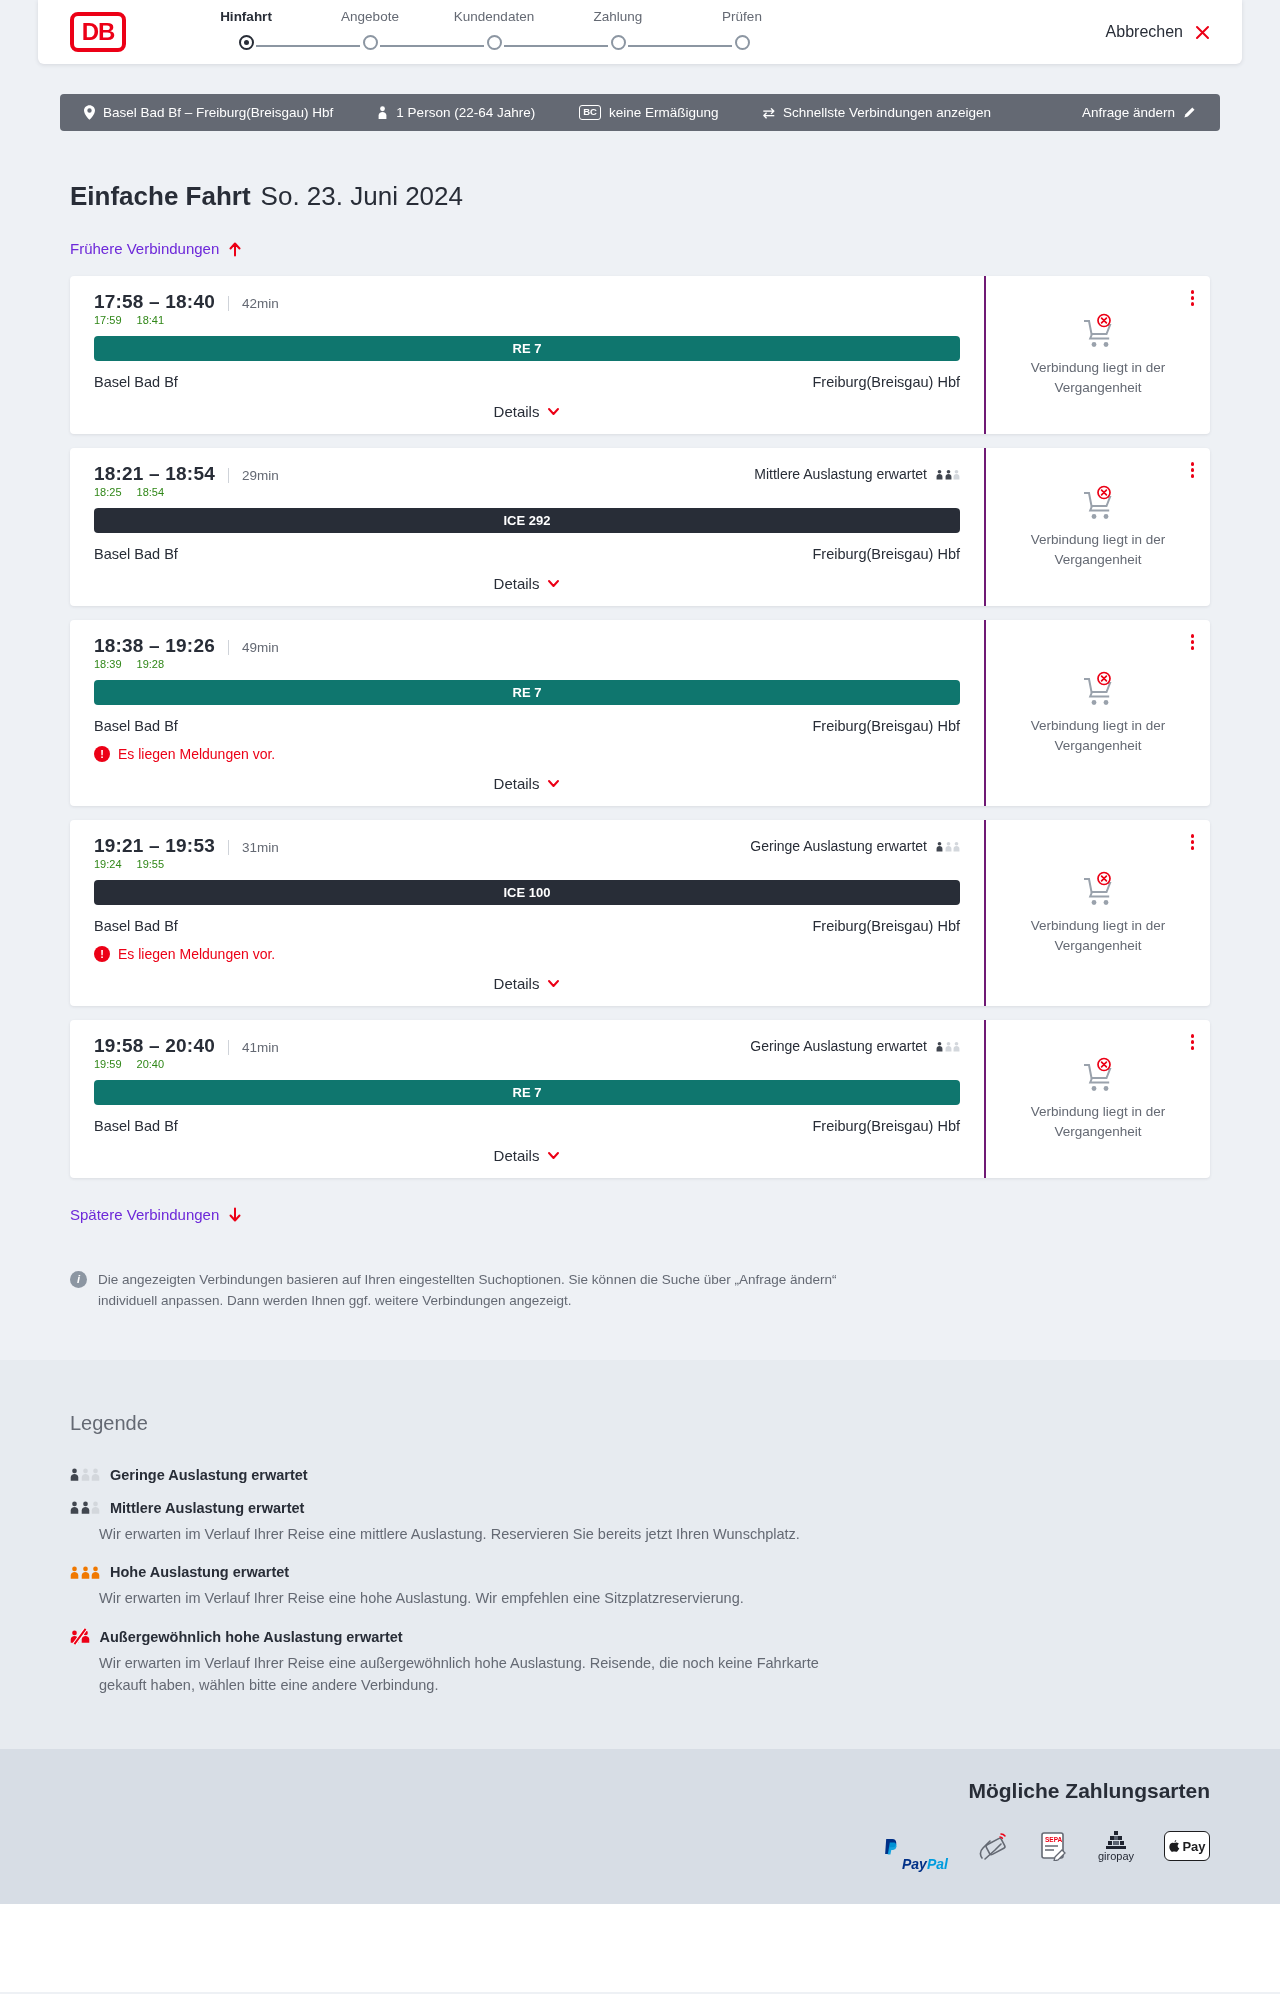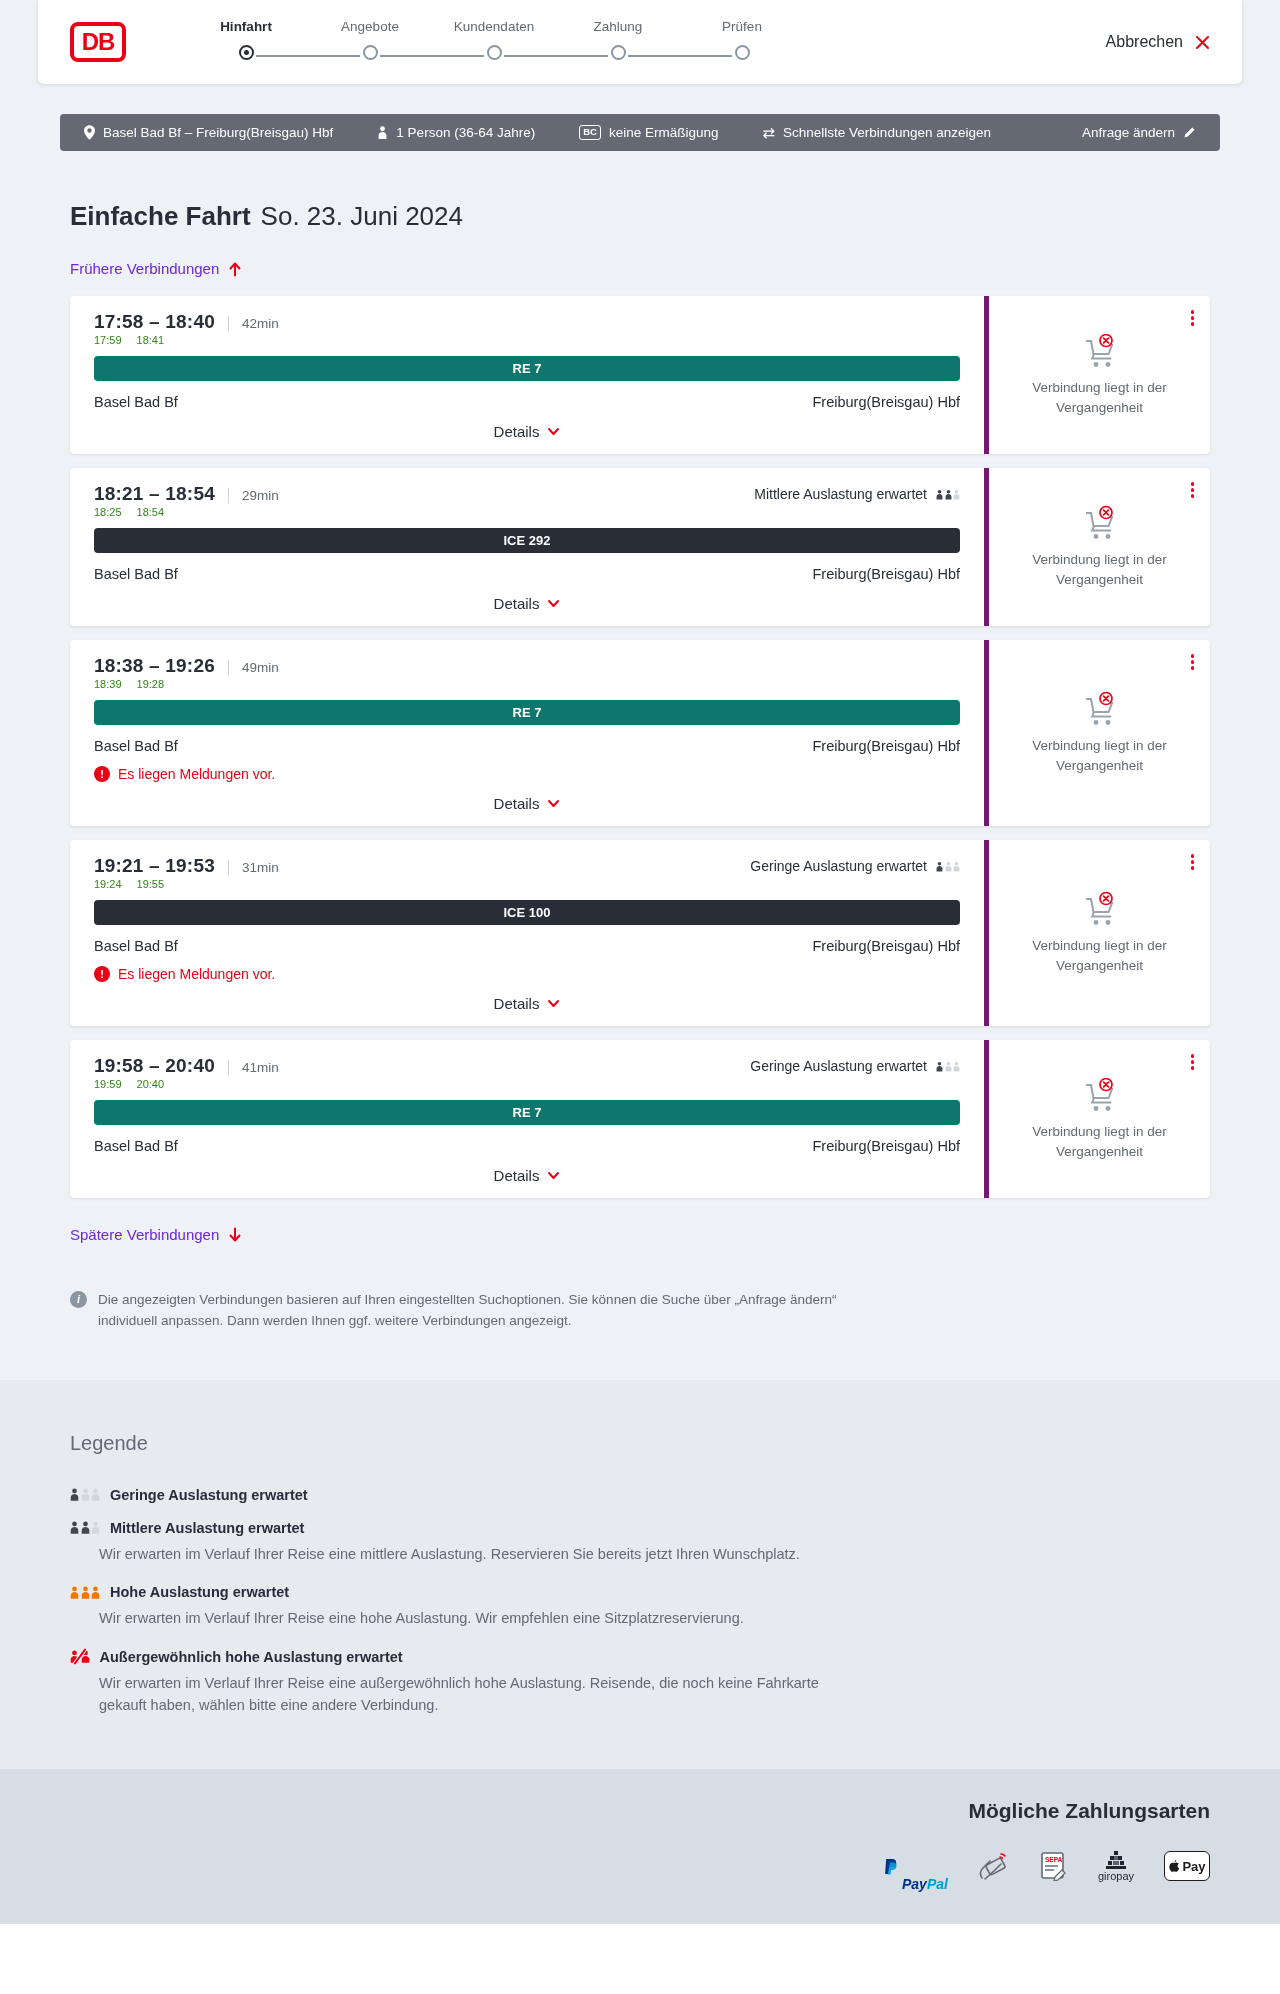--- a/index.html
+++ b/index.html
@@ -1,20 +1,20 @@
 <!DOCTYPE html>
 <html lang="de"><head>
 <meta charset="utf-8">
 <style>
   * { margin:0; padding:0; box-sizing:border-box; }
   html,body { background:#eef1f5; font-family:"Liberation Sans", sans-serif; color:#282d37; }
   .page { width:1280px; margin:0 auto; background:#eef1f5; }
 
   
-  .topbar { margin:0 38px; background:#fff; height:84px; border-radius:0 0 6px 6px;
+  .topbar { margin:0 38px; background:#fff; height:64px; border-radius:0 0 6px 6px;
             box-shadow:0 1px 4px rgba(40,45,55,.12); display:flex; align-items:center; padding:0 32px;justify-content:flex-end; }
   .db-logo { width:56px; height:40px; border:4px solid #ec0016; border-radius:8px; color:#ec0016;
              display:flex; align-items:center; justify-content:center; font-weight:900; font-size:24px;
              letter-spacing:-1px; background:#fff; }
   .stepper { display:flex; margin-left:58px; }
   .step { position:relative; width:124px; height:46px; cursor:pointer; }
   .step-label { display:block; text-align:center; font-size:13.5px; color:#646973; margin-bottom:11px; }
   .step.active .step-label { color:#282d37; font-weight:700; }
   .circle { display:block; margin:0 auto; width:15px; height:15px; border:2px solid #8c96a2;
             border-radius:50%; background:#fff; }
@@ -64,21 +64,21 @@
   .train-bar { margin-top:10px; height:25px; border-radius:4px; display:flex; align-items:center;
             justify-content:center; color:#fff; font-size:13px; font-weight:700; }
   .train-bar.regional { background:#0f766e; }
   .train-bar.ice { background:#282d37; }
   .stations { display:flex; justify-content:space-between; margin-top:13px; font-size:14.5px; }
   .warning-row { display:flex; align-items:center; gap:8px; margin-top:12px; color:#ec0016; font-size:14px; }
   .warn-ico { width:16px; height:16px; border-radius:50%; background:#ec0016; color:#fff; font-size:11px;
             font-weight:800; display:flex; align-items:center; justify-content:center; flex:0 0 16px; }
   .details-btn { display:flex; align-items:center; gap:8px; margin:13px auto 2px; background:none;
             border:none; font-family:inherit; font-size:15px; color:#282d37; cursor:pointer; }
-  .card-side { width:226px; border-left:5px solid #701a75; position:relative; display:flex;
+  .card-side { width:226px; border-left:2px solid #701a75; position:relative; display:flex;
             flex-direction:column; align-items:center; justify-content:center; gap:9px; padding:14px; }
   .kebab { position:absolute; top:11px; right:13px; display:flex; flex-direction:column; gap:2.5px;
             background:none; border:none; cursor:pointer; padding:3px; }
   .kebab i { width:3.5px; height:3.5px; border-radius:50%; background:#ec0016; }
   .past-note { font-size:13.5px; color:#646973; text-align:center; line-height:1.45; max-width:165px; }
 
   .info-note { margin-top:46px; display:flex; gap:11px; font-size:13.5px; color:#646973;
             line-height:1.55; max-width:770px; padding-bottom:48px; }
   .info-ico { width:17px; height:17px; border-radius:50%; background:#8c96a2; color:#fff; font-size:11px;
             font-weight:800; font-style:italic; display:flex; align-items:center; justify-content:center;
@@ -149,21 +149,21 @@
       <svg width="11" height="15" viewBox="0 0 12 16">
           <path d="M6 0C2.7 0 0 2.6 0 5.9 0 10.3 6 16 6 16s6-5.7 6-10.1C12 2.6 9.3 0 6 0Zm0 8.2a2.4 2.4 0 1 1 0-4.8 2.4 2.4 0 0 1 0 4.8Z" fill="#fff"></path>
         </svg>
       <span>Basel Bad Bf – Freiburg(Breisgau) Hbf</span>
     </span>
     <span class="sum-item">
       <svg width="11" height="13" viewBox="0 0 10 14">
           <circle cx="5" cy="3" r="2.6" fill="#fff"></circle>
           <path d="M0.8 14 V10.2 C0.8 7.9 2.7 6.4 5 6.4 s4.2 1.5 4.2 3.8 V14 Z" fill="#fff"></path>
         </svg>
-      <span>1 Person (36-64 Jahre)</span>
+      <span>1 Person (22-64 Jahre)</span>
     </span>
     <span class="sum-item">
       <span class="bc-badge">BC</span>
       <span>keine Ermäßigung</span>
     </span>
     <span class="sum-item">
       <span class="swap-glyph">⇄</span>
       <span>Schnellste Verbindungen anzeigen</span>
     </span>
     <span class="sum-item edit-request">

